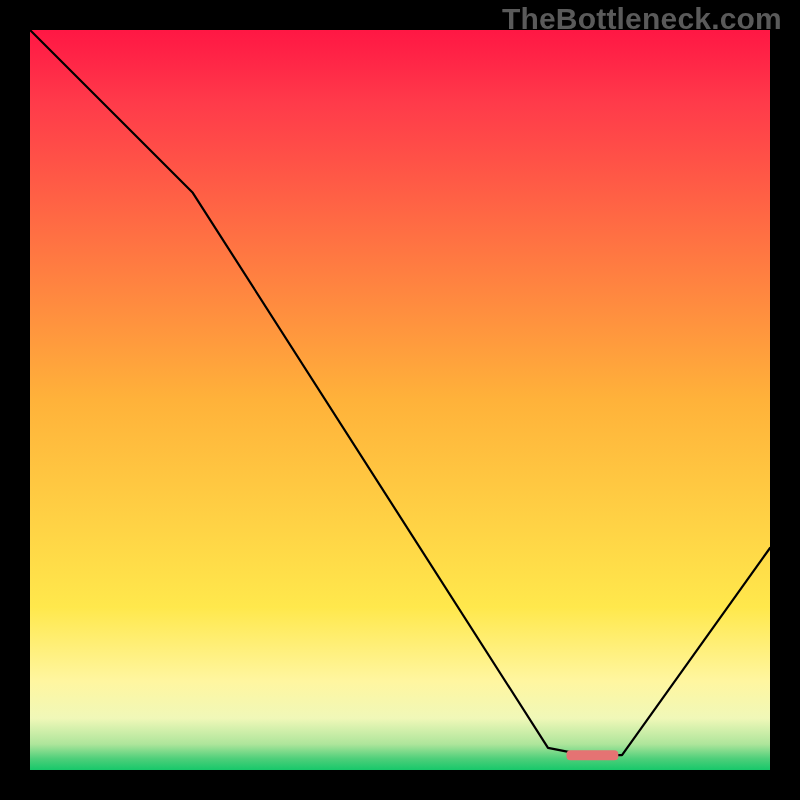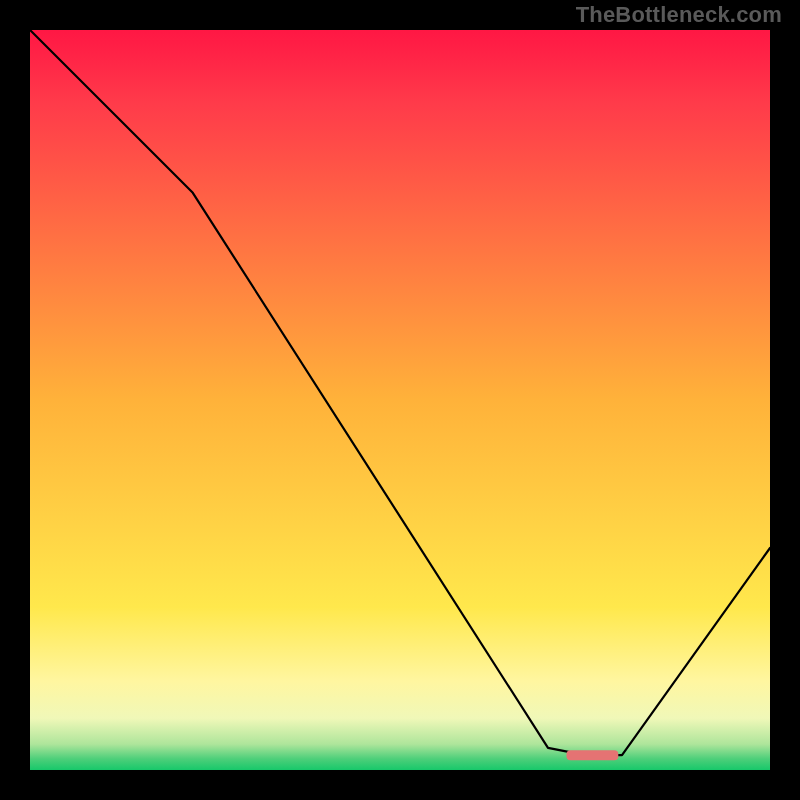--- a/index.html
+++ b/index.html
@@ -15,21 +15,21 @@
     width: 800px;
     height: 800px;
     background: #000000;
   }
   .watermark {
     position: absolute;
     top: 2px;
     right: 18px;
     color: #5a5a5a;
     font-family: Arial, Helvetica, sans-serif;
-    font-size: 22px;
+    font-size: 30px;
     font-weight: 600;
     letter-spacing: 0.2px;
   }
   svg.plot {
     position: absolute;
     left: 30px;
     top: 30px;
     width: 740px;
     height: 740px;
     display: block;

